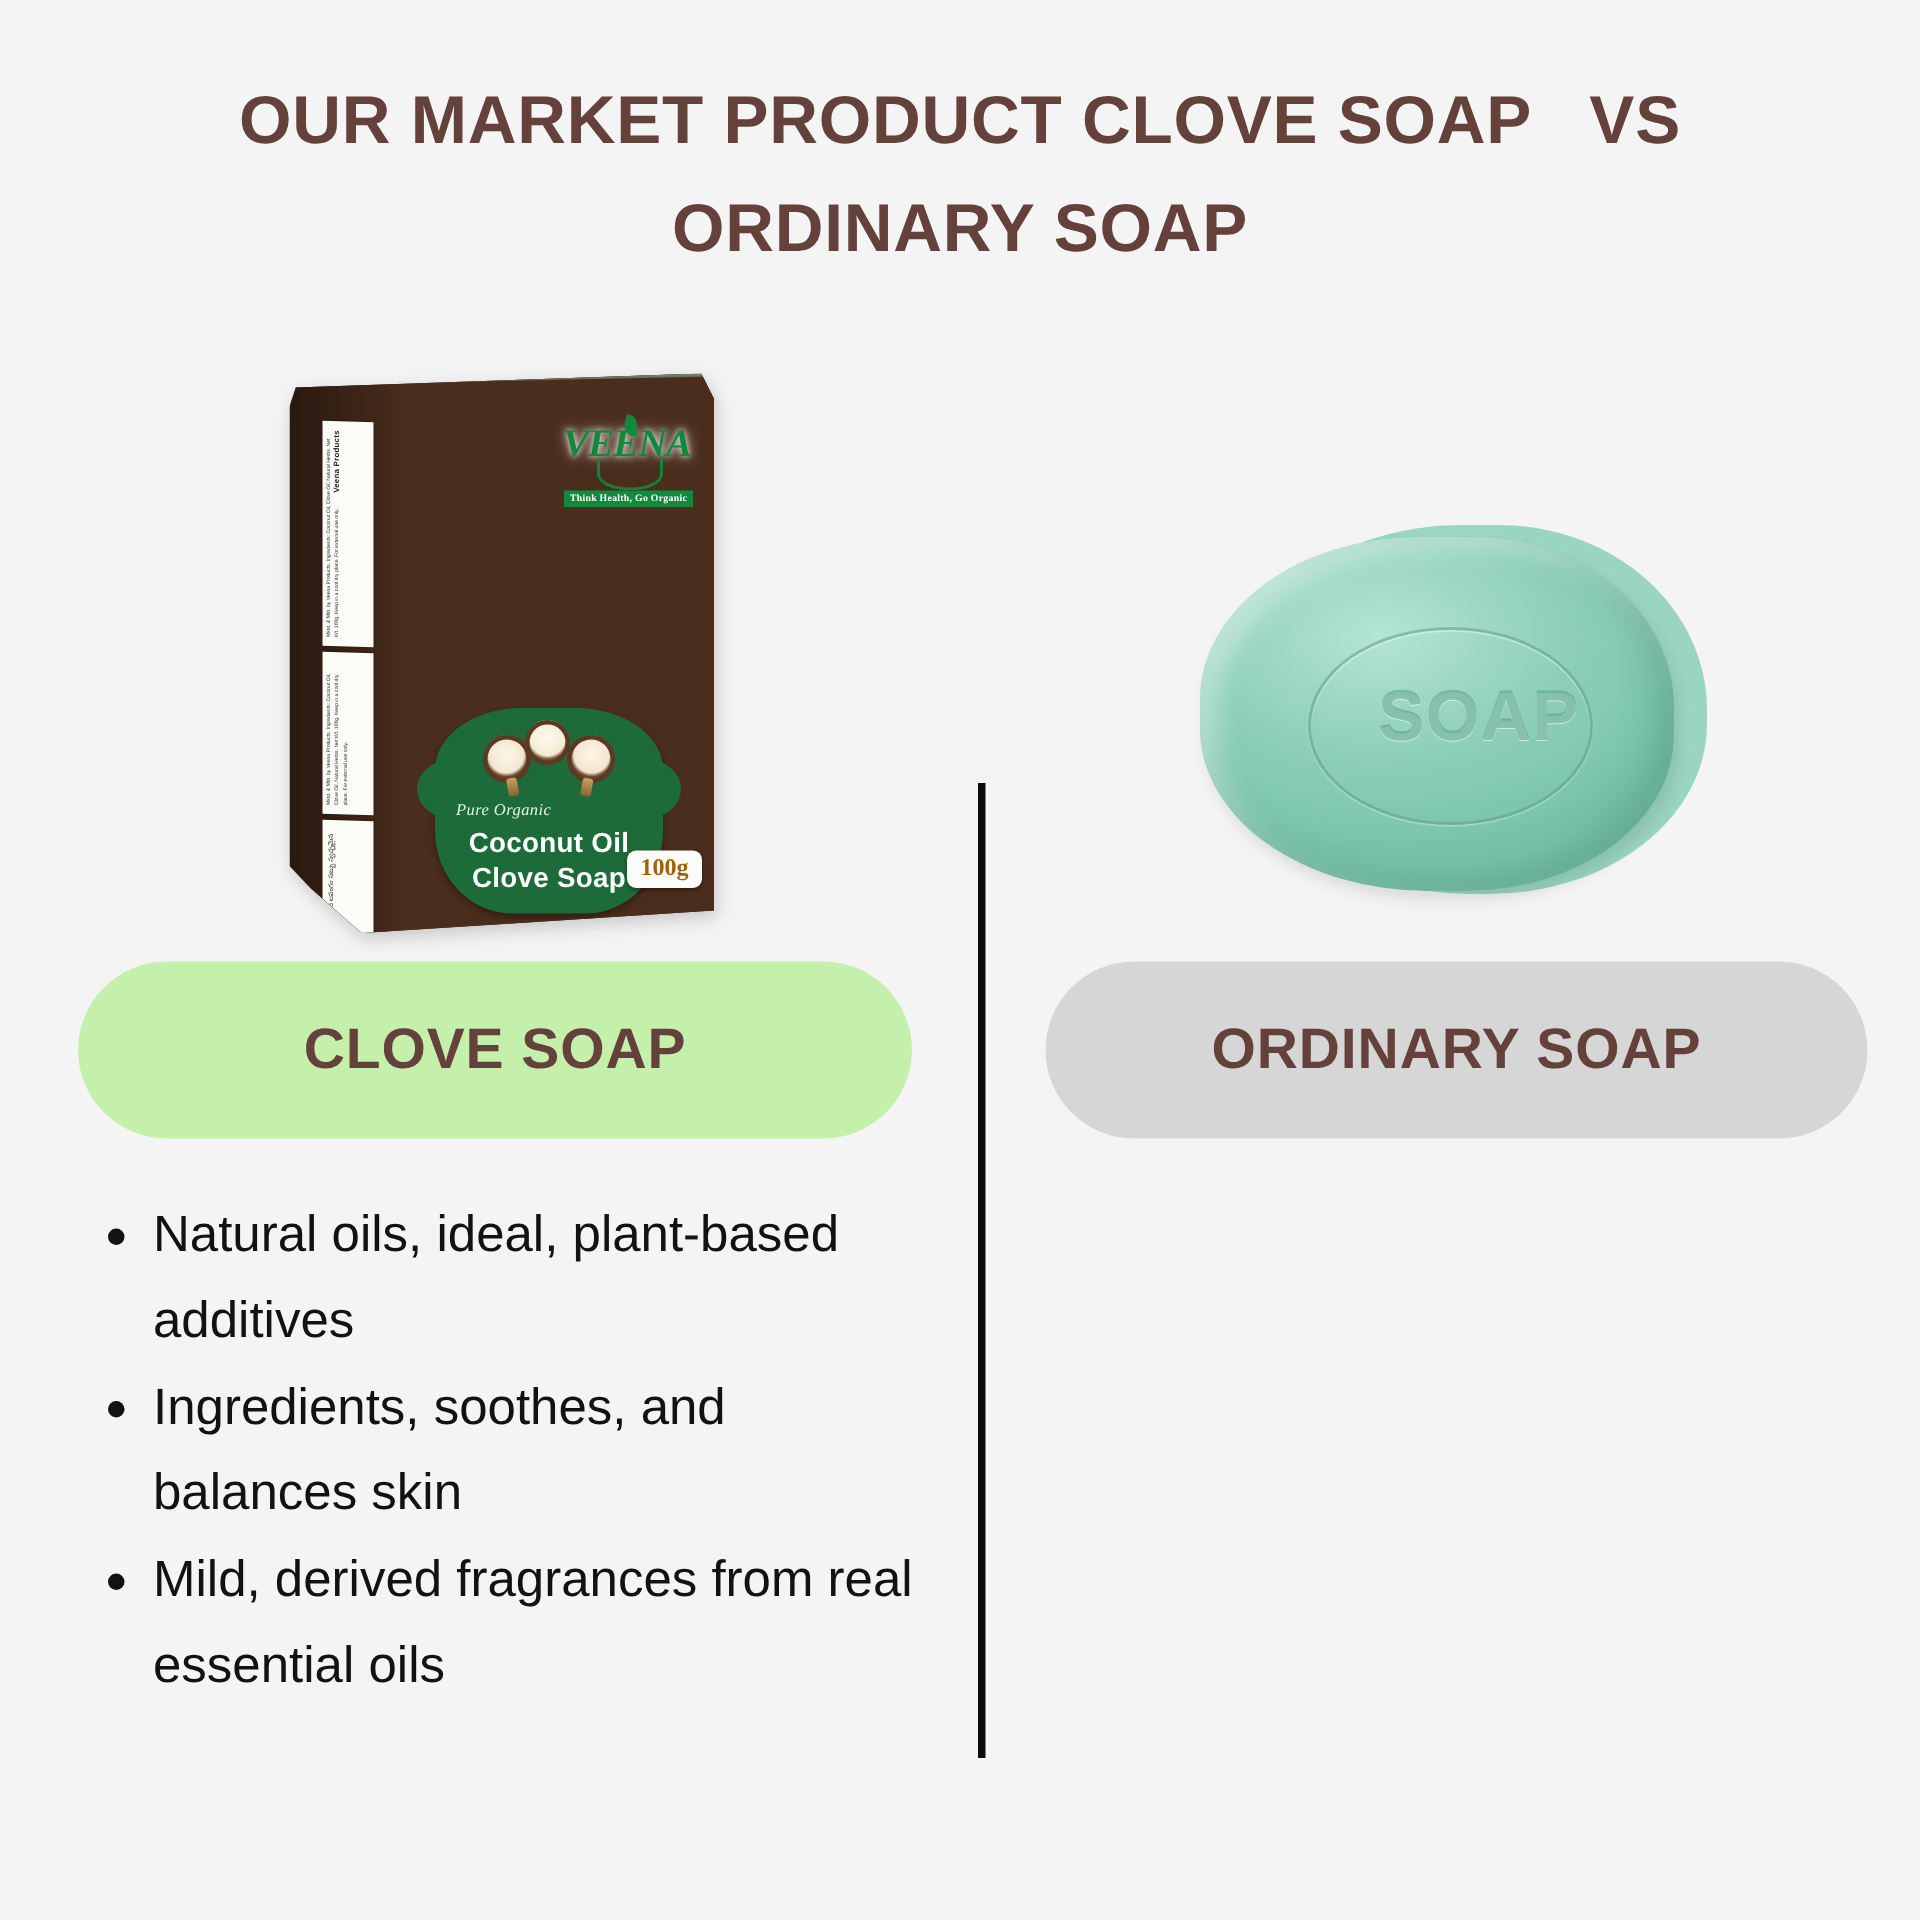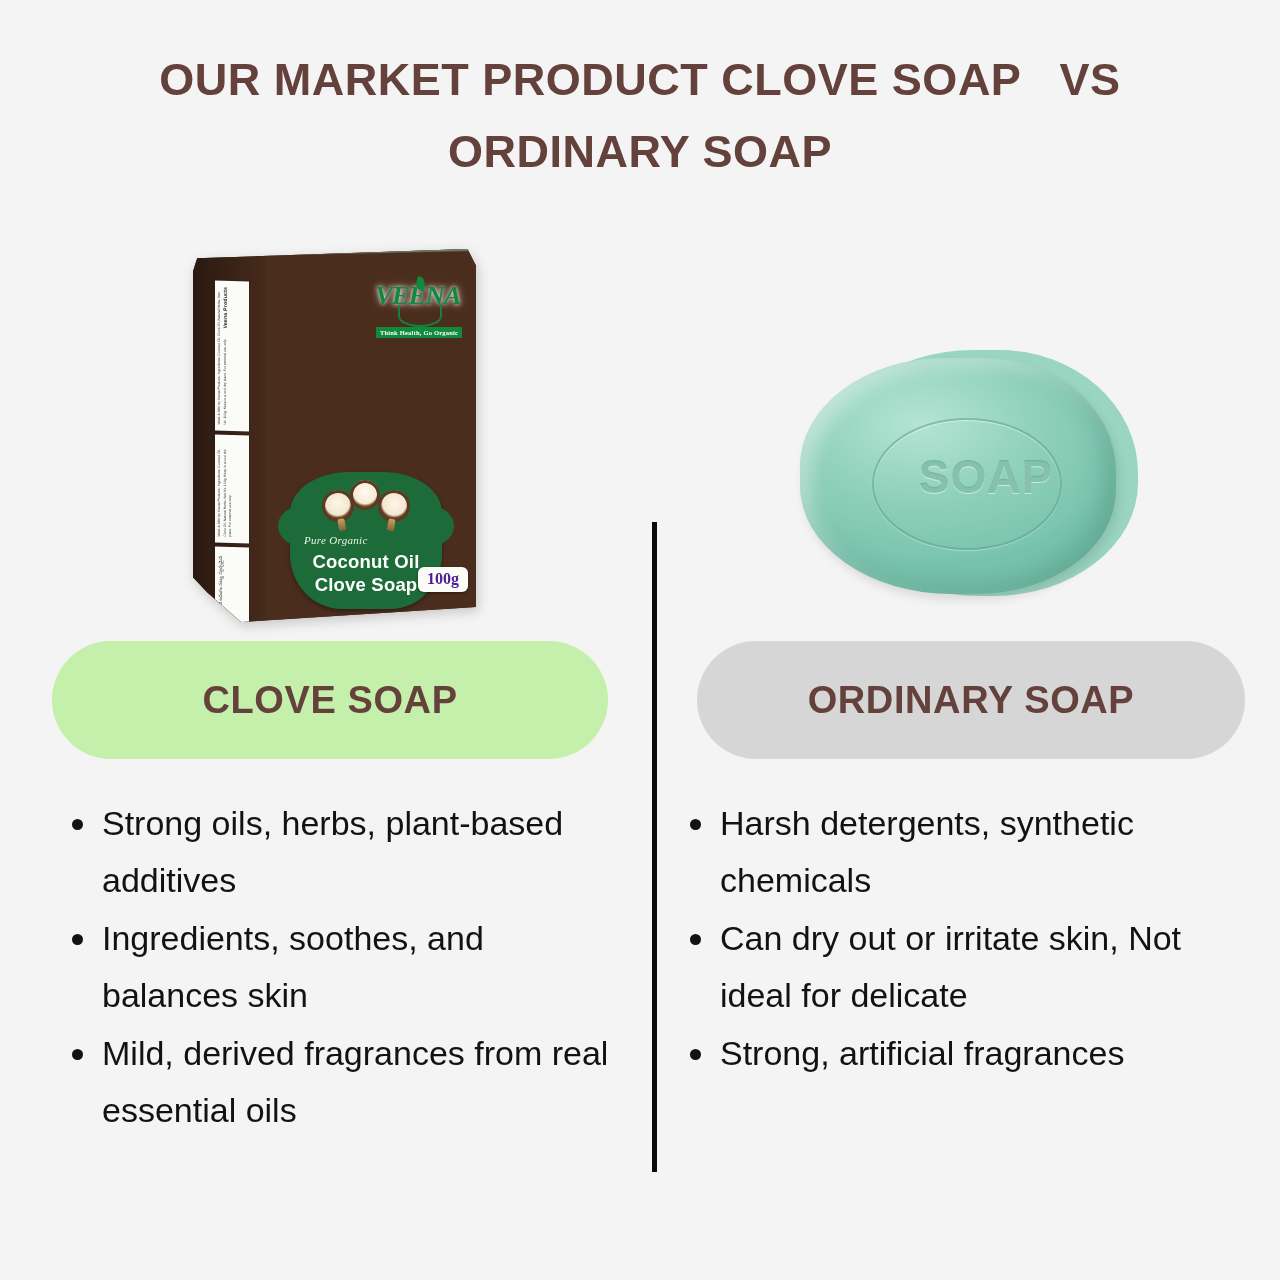--- a/index.html
+++ b/index.html
@@ -295,21 +295,21 @@
     font-size: 18.5px;
     line-height: 23px;
     color: #ffffff;
     letter-spacing: 0.2px;
   }
   .weight-badge {
     position: absolute;
     right: 8px;
     bottom: 30px;
     background: #fbfbf8;
-    color: #4c1d95;
+    color: #a16207;
     font-family: "Liberation Serif", serif;
     font-weight: bold;
     font-size: 16px;
     padding: 3px 9px 4px;
     border-radius: 6px;
     box-shadow: 0 1px 3px rgba(0,0,0,0.4);
   }
 
   
   .soap-wrap {
@@ -488,27 +488,20 @@
   <div class="pill pill-left" style="background:#c5f0ab">
     <span class="pill-label">CLOVE SOAP</span>
   </div>
 
   <div class="pill pill-right" style="background:#d6d6d6">
     <span class="pill-label">ORDINARY SOAP</span>
   </div>
 
   <div class="bullets left">
     <ul>
-      <li>Strong oils, herbs, plant-based additives</li>
+      <li>Natural oils, ideal, plant-based additives</li>
       <li>Ingredients, soothes, and balances skin</li>
       <li>Mild, derived fragrances from real essential oils</li>
     </ul>
   </div>
 
-  <div class="bullets right">
-    <ul>
-      <li>Harsh detergents, synthetic chemicals</li>
-      <li>Can dry out or irritate skin, Not ideal for delicate</li>
-      <li>Strong, artificial fragrances</li>
-    </ul>
-  </div>
 
 </div>
 
 </body></html>

